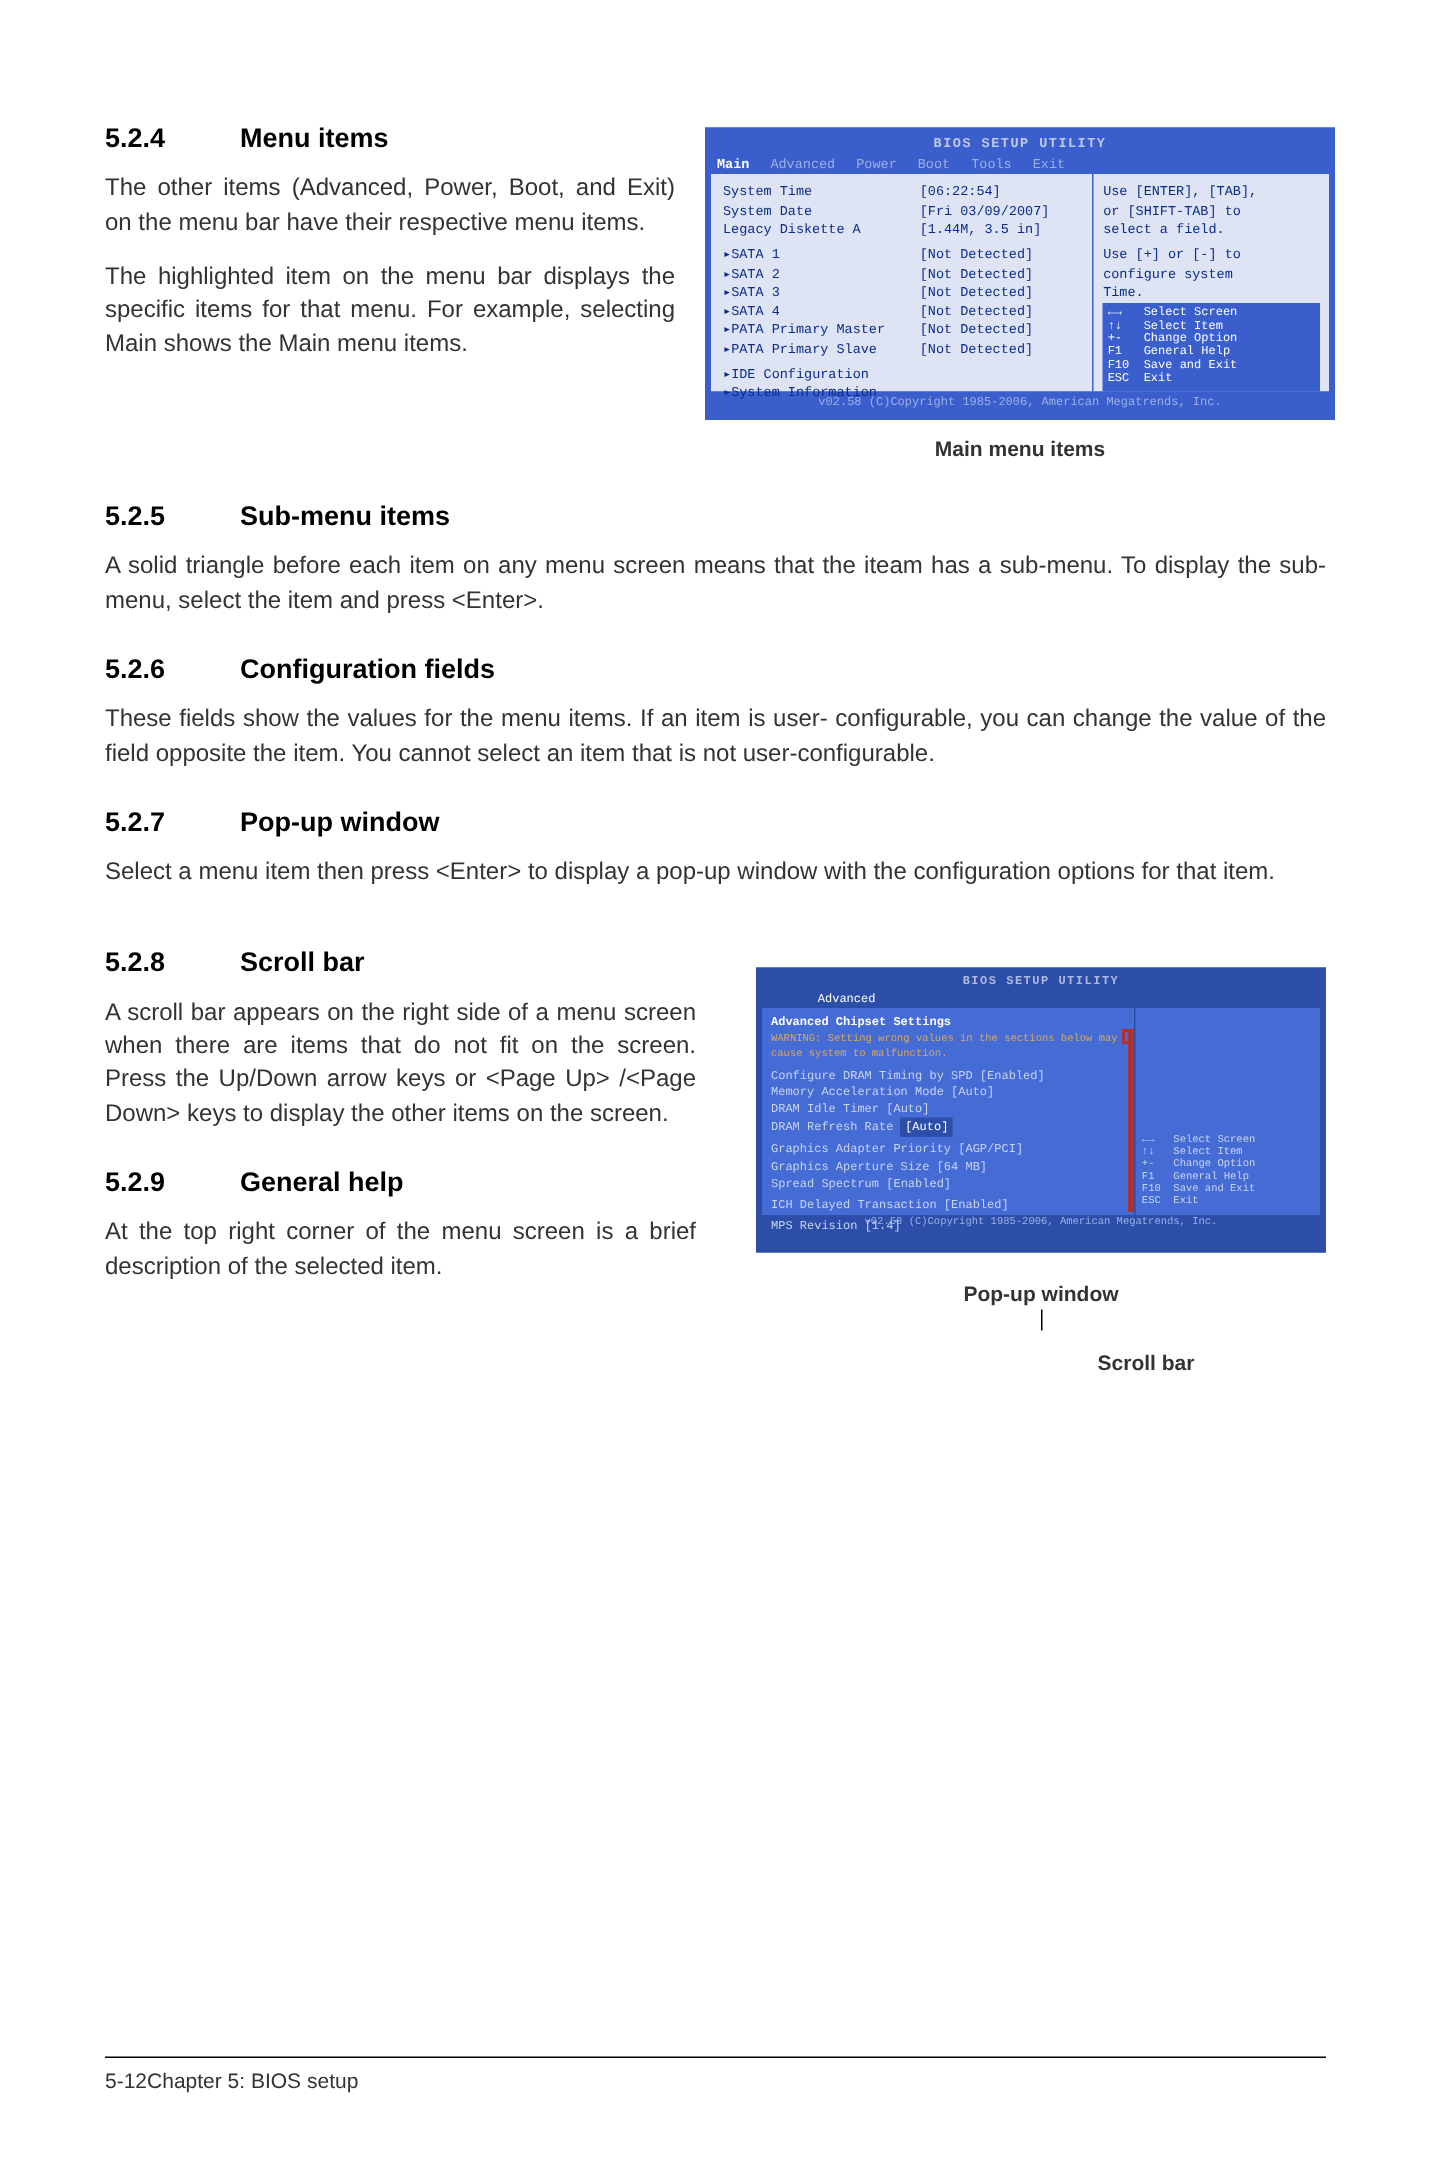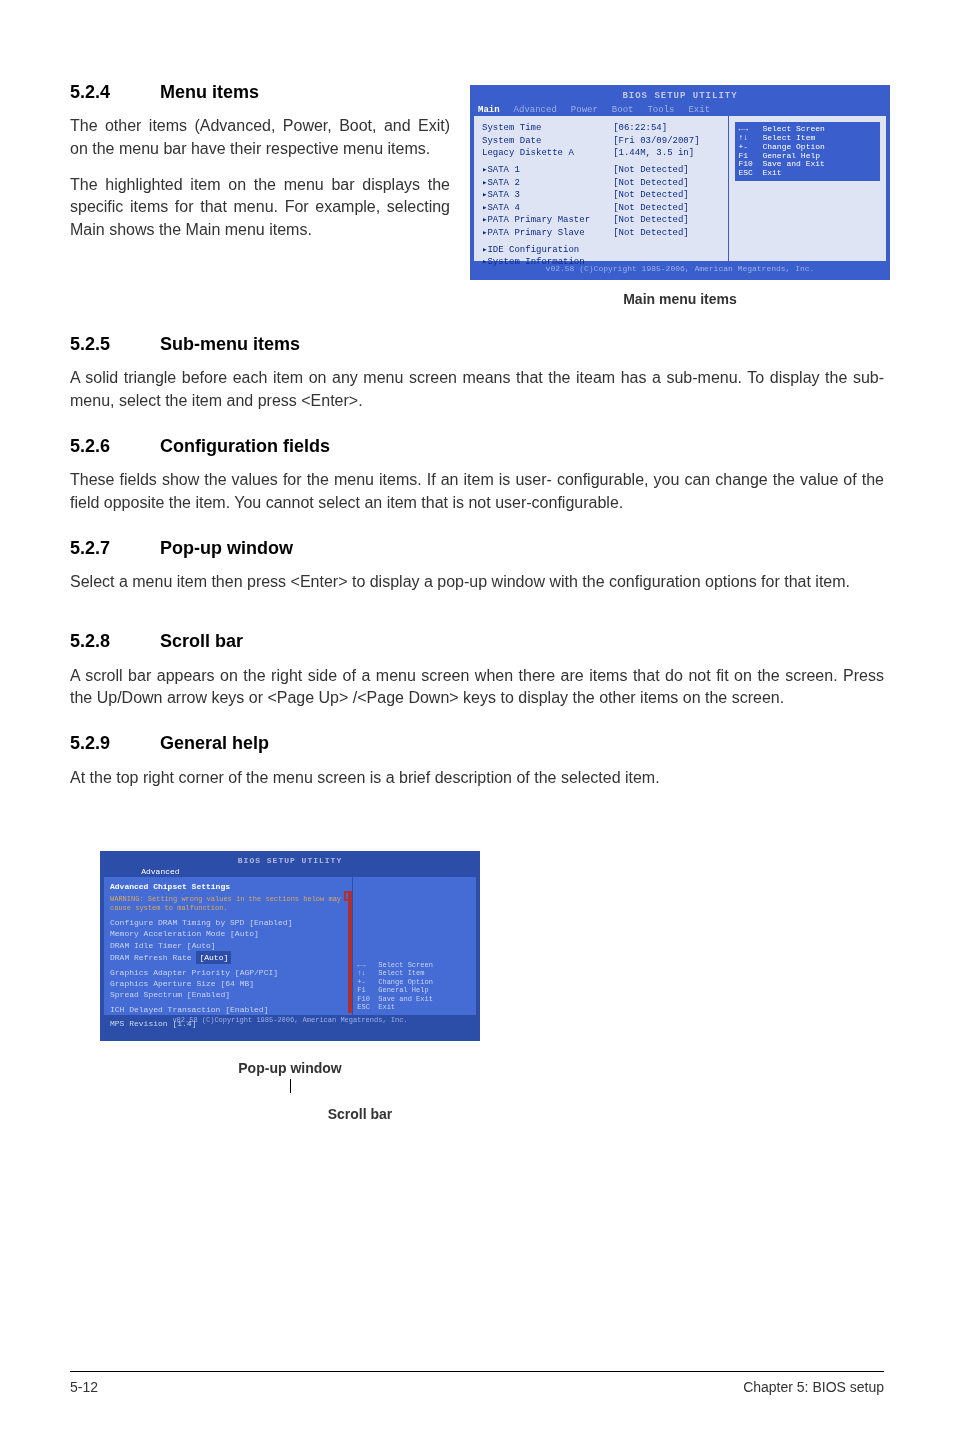--- a/index.html
+++ b/index.html
@@ -109,29 +109,28 @@
   .bios2-left .warn { color:#d8a860; font-size:7px; margin-bottom:3px;}
   .bios2-left .line { color:#c8d4f0; }
   .bios2-left .box { background:#2c4ea8; color:#fff; padding:1px 3px; display:inline-block;}
   .bios2-right { flex:1; padding:4px; color:#c8d4f0; display:flex; flex-direction:column; justify-content:flex-end;}
   .bios2-keys { font-size:7px; line-height:1.2;}
   .bios2-footer { background:#2c4ea8; color:#9bb0e8; text-align:center; font-size:7px; padding:1px;}
   .scrollbar-ind { position:absolute; top:14px; bottom:2px; right:0; width:4px; background:#b03030;}
   .scroll-thumb { position:absolute; right:0; top:14px; width:8px; height:10px; border:2px solid #b03030; background:transparent; z-index:2;}
   .label-popup { text-align:center; font-weight:bold; font-size:14px; margin-top:18px;}
   .label-scroll { text-align:center; font-weight:bold; font-size:14px; margin-top:12px; margin-left:140px;}
-  .bottom-row { display:flex; gap:10px;flex-direction:column;}
+  .bottom-row { display:flex; gap:10px;}
   .bottom-left { flex:1; }
   .page-footer {
     position: absolute;
     left: 70px; right: 70px; bottom: 40px;
     border-top: 1px solid #000;
     padding-top: 6px;
     display: flex;
-    justify-content: space-between;
     font-size: 14px;
   }
 </style>
 </head>
 <body>
 
 <div class="top-row">
   <div class="top-left">
     <h2><span class="num">5.2.4</span><span>Menu items</span></h2>
     <p>The other items (Advanced, Power, Boot, and Exit) on the menu bar have their respective menu items.</p>
@@ -185,20 +184,29 @@
             </div>
           <div class="bios-left-row">
               <span class="l tri">PATA Primary Slave</span>
               <span class="v">[Not Detected]</span>
             </div>
           <div style="height:4px"></div>
           <div class="tri">IDE Configuration</div>
           <div class="tri">System Information</div>
         </div>
         <div class="bios-right">
+          <div>
+            <div>Use [ENTER], [TAB],</div>
+            <div>or [SHIFT-TAB] to</div>
+            <div>select a field.</div>
+            <div style="height:4px"></div>
+            <div>Use [+] or [-] to</div>
+            <div>configure system</div>
+            <div>Time.</div>
+          </div>
           <div class="bios-keys" style="white-space:pre">←→   Select Screen
 ↑↓   Select Item
 +-   Change Option
 F1   General Help
 F10  Save and Exit
 ESC  Exit</div>
         </div>
       </div>
       <div class="bios-footer">v02.58 (C)Copyright 1985-2006, American Megatrends, Inc.</div>
     </div>

